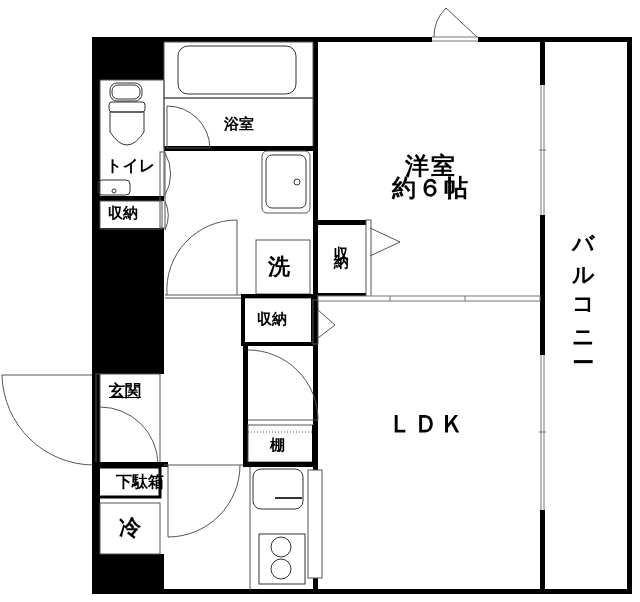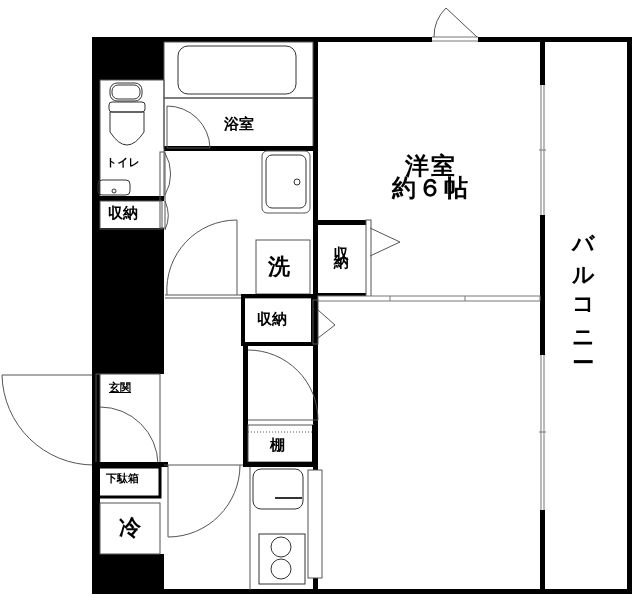--- a/index.html
+++ b/index.html
@@ -1,19 +1,19 @@
 <!DOCTYPE html>
 <html><head>
 <meta charset="utf-8">
 <style>
   html, body { margin:0; padding:0; background:#ffffff; }
   body { width:640px; height:602px; position:relative; overflow:hidden; font-family:"DejaVu Sans", sans-serif; }
   #plan { position:absolute; left:0; top:0; width:640px; height:602px; }
   .lbl { position:absolute; color:#000; font-weight:bold; text-align:center; line-height:1.15; white-space:pre; font-family:"DejaVu Serif", serif; }
-  .lbl-sm { font-size:11px; }
+  .lbl-sm { font-size:16px; }
   .lbl-md { font-size:15px; }
   .lbl-lg { font-size:22px; }
   .lbl-xl { font-size:24px; letter-spacing:2px; }
   .vert { writing-mode: vertical-rl; letter-spacing:8px; }
 </style>
 </head>
 <body>
 
 <div id="plan">
 <svg width="640" height="602" viewBox="0 0 640 602" xmlns="http://www.w3.org/2000/svg">
@@ -119,16 +119,17 @@
 <div class="lbl lbl-md" style="left:224px;top:116px;">浴室</div>
 <div class="lbl lbl-sm" style="left:106px;top:157px;">トイレ</div>
 <div class="lbl lbl-md" style="left:108px;top:205px;">収納</div>
 <div class="lbl lbl-xl" style="left:405px;top:120px;margin-top:32px;">洋室</div>
 <div class="lbl lbl-xl" style="left:392px;top:150px;margin-top:24px;">約６帖</div>
 <div class="lbl lbl-lg" style="left:268px;top:254px;">洗</div>
 <div class="lbl lbl-md vert" style="left:332px;top:234px;">収納</div>
 <div class="lbl lbl-md" style="left:257px;top:311px;">収納</div>
 <div class="lbl lbl-lg vert" style="left:571px;top:218px;">バルコニー</div>
 <div class="lbl lbl-sm" style="left:109px;top:382px;text-decoration:underline;">玄関</div>
+<div class="lbl lbl-xl" style="left:388px;top:410px;">ＬＤＫ</div>
 <div class="lbl lbl-md" style="left:270px;top:437px;">棚</div>
-<div class="lbl lbl-sm" style="left:106px;top:473px;">下駄箱</div>
+<div class="lbl lbl-sm" style="left:116px;top:473px;">下駄箱</div>
 <div class="lbl lbl-lg" style="left:119px;top:515px;">冷</div>
 </div>
 
 </body></html>

